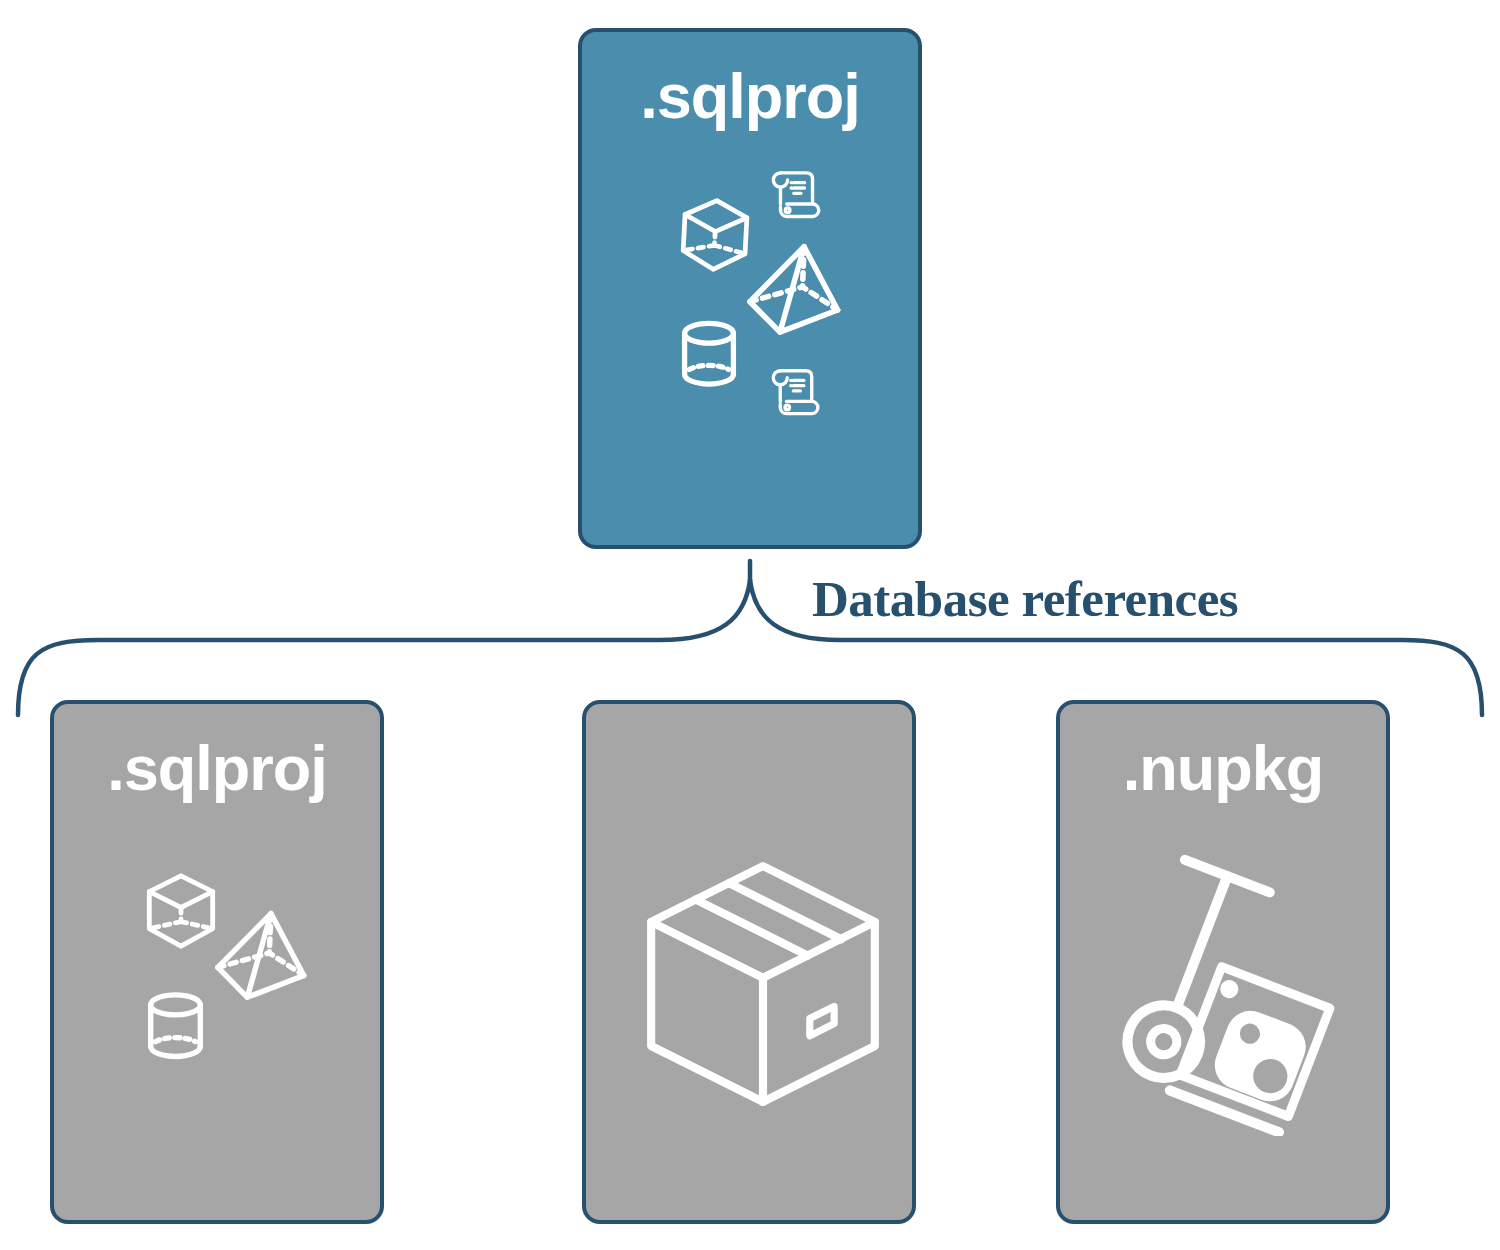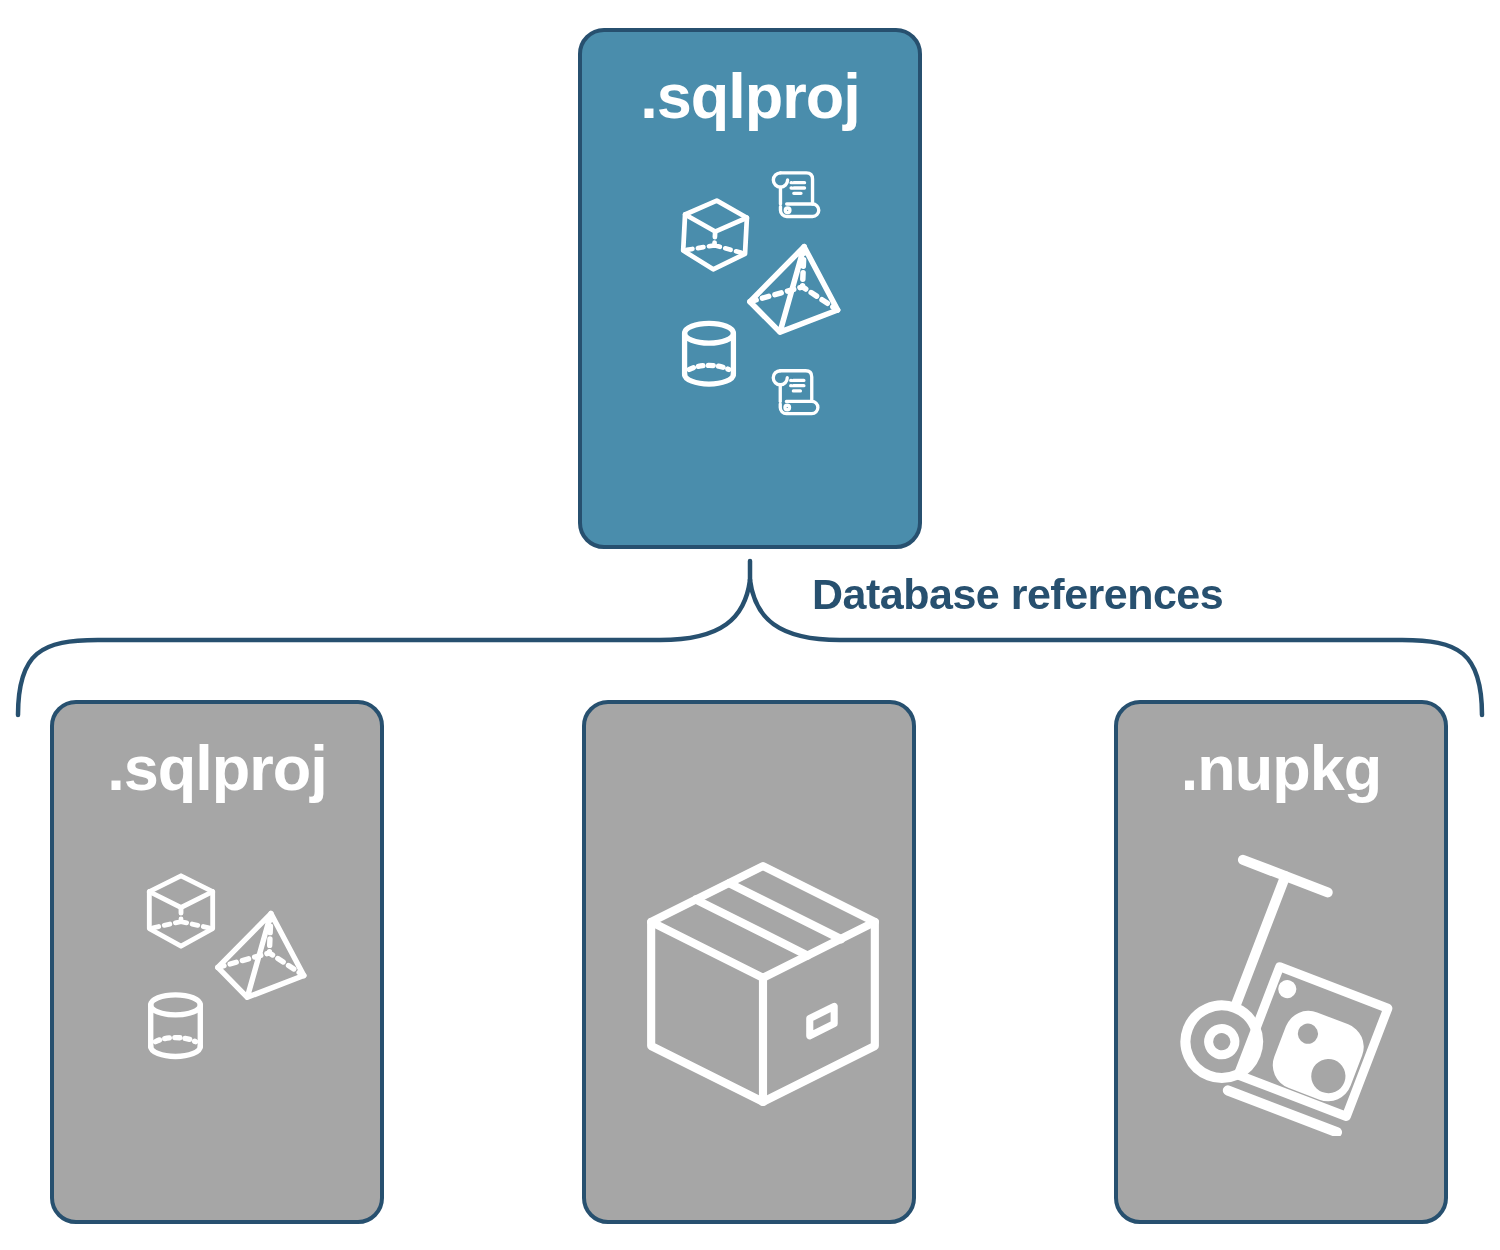--- a/index.html
+++ b/index.html
@@ -2,44 +2,44 @@
 <html style="--accent-fill: #4a8dac; --neutral-fill: #a6a6a6; --outline: #27506f; --label-color: #27506f; --icon-stroke: #ffffff;"><head>
 <meta charset="utf-8">
 <style>
   html,body{margin:0;padding:0;background:#ffffff;}
   .canvas{
     position:relative;width:1500px;height:1250px;background:#ffffff;overflow:hidden;
     font-family:"Liberation Sans","DejaVu Sans",sans-serif;
   }
   .node{
     position:absolute;box-sizing:border-box;border:4px solid var(--outline,#27506f);
-    border-radius:26px;
+    border-radius:18px;
   }
   .node.root{
     left:578px;top:28px;width:344px;height:521px;
     background:var(--accent-fill,#4a8dac);
   }
   .node.child{
     width:334px;height:524px;top:700px;
     background:var(--neutral-fill,#a6a6a6);
   }
   .node.child.c1{left:50px;}
   .node.child.c2{left:582px;}
-  .node.child.c3{left:1114px;padding-left:13px;}
+  .node.child.c3{left:1056px;padding-left:13px;}
   .node-title{
     position:absolute;left:0;right:0;top:30px;text-align:center;
     font-size:63px;font-weight:700;letter-spacing:-1px;color:#ffffff;line-height:1.1;
   }
   .icon{position:absolute;color:var(--icon-stroke,#ffffff);}
   .icon svg{display:block;width:100%;height:100%;}
   .brace-svg{position:absolute;left:0;top:0;width:1500px;height:1250px;pointer-events:none;}
   .connector-label{
     position:absolute;left:812px;top:570px;
-    font-size:43px;font-weight:700;color:var(--label-color,#27506f);
-    white-space:nowrap;letter-spacing:-0.5px;
+    font-size:51px;font-weight:700;color:var(--label-color,#27506f);
+    white-space:nowrap;letter-spacing:-0.5px;font-family:Liberation Serif, serif;
   }
   
   .root .i-scroll1{left:186px;top:134px;width:57px;height:60px;}
   .root .i-cube{left:90px;top:160px;width:86px;height:86px;transform:rotate(3deg);}
   .root .i-pyramid{left:162px;top:208px;width:104px;height:100px;transform:rotate(8deg);}
   .root .i-cylinder{left:94px;top:282px;width:66px;height:82px;}
   .root .i-scroll2{left:186px;top:332px;width:56px;height:59px;}
   
   .c1 .i-cube{left:83px;top:163px;width:88px;height:88px;}
   .c1 .i-pyramid{left:158px;top:203px;width:102px;height:98px;transform:rotate(8deg);}

